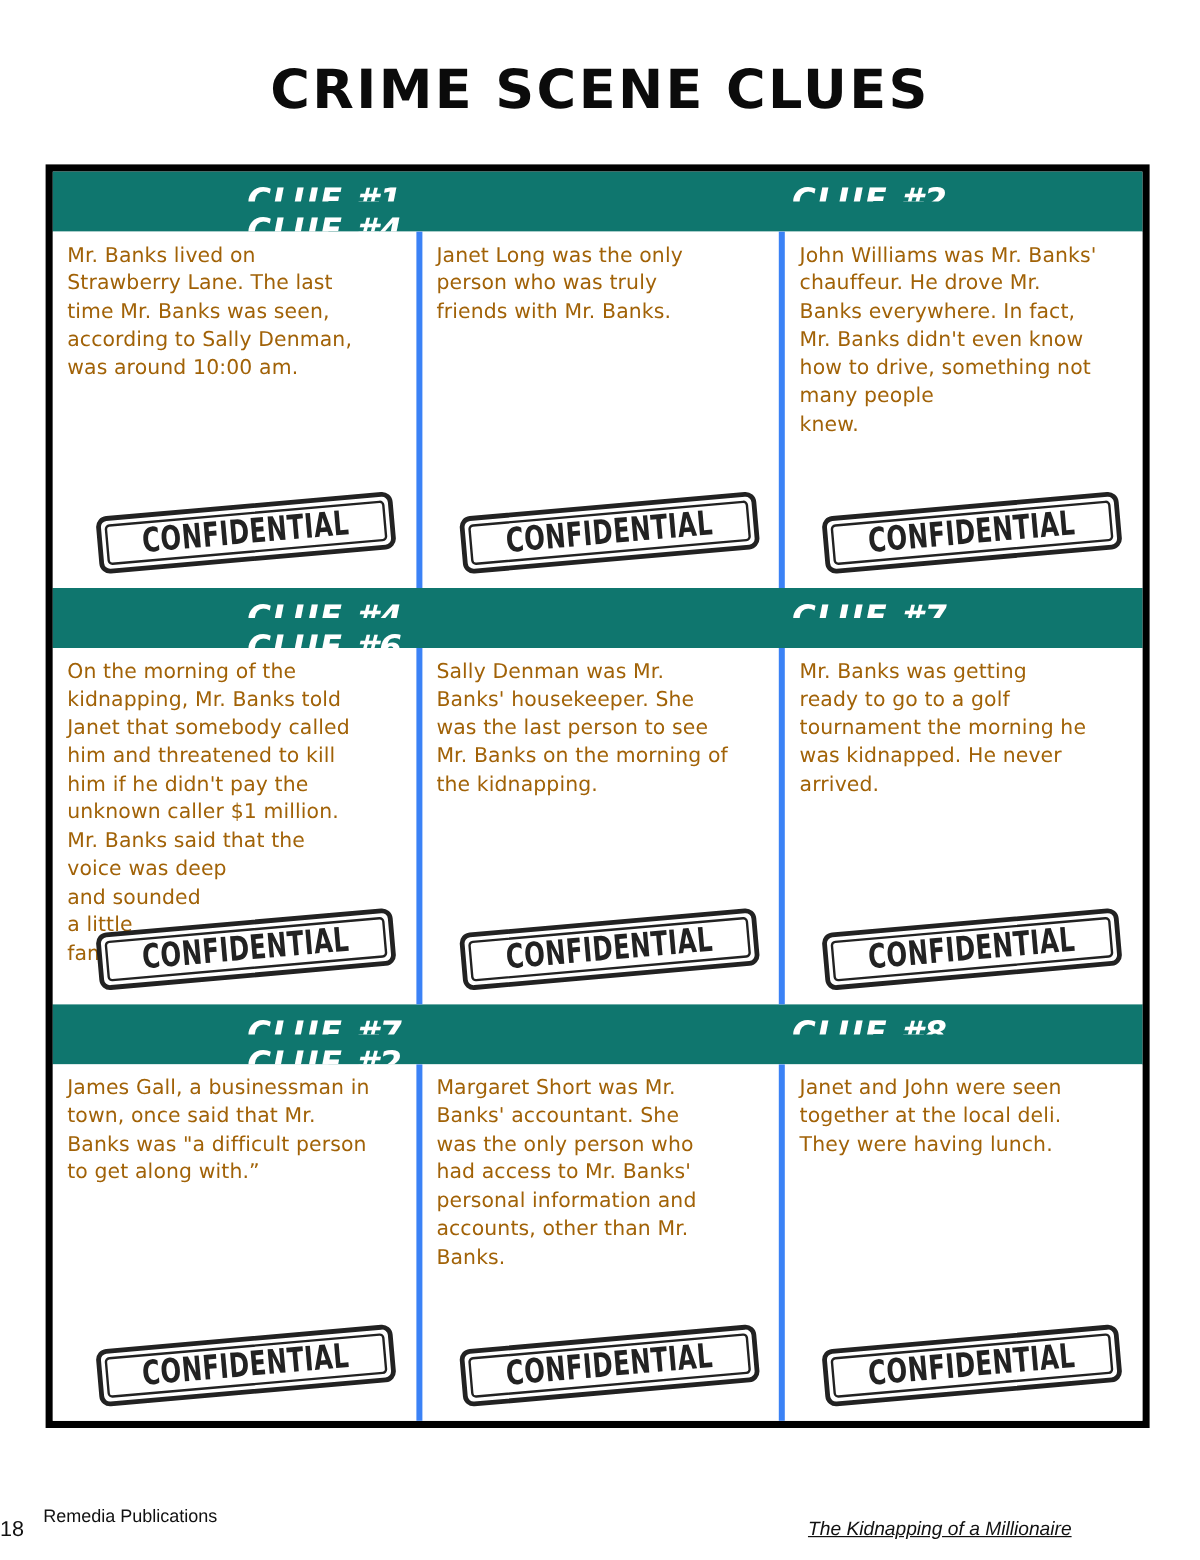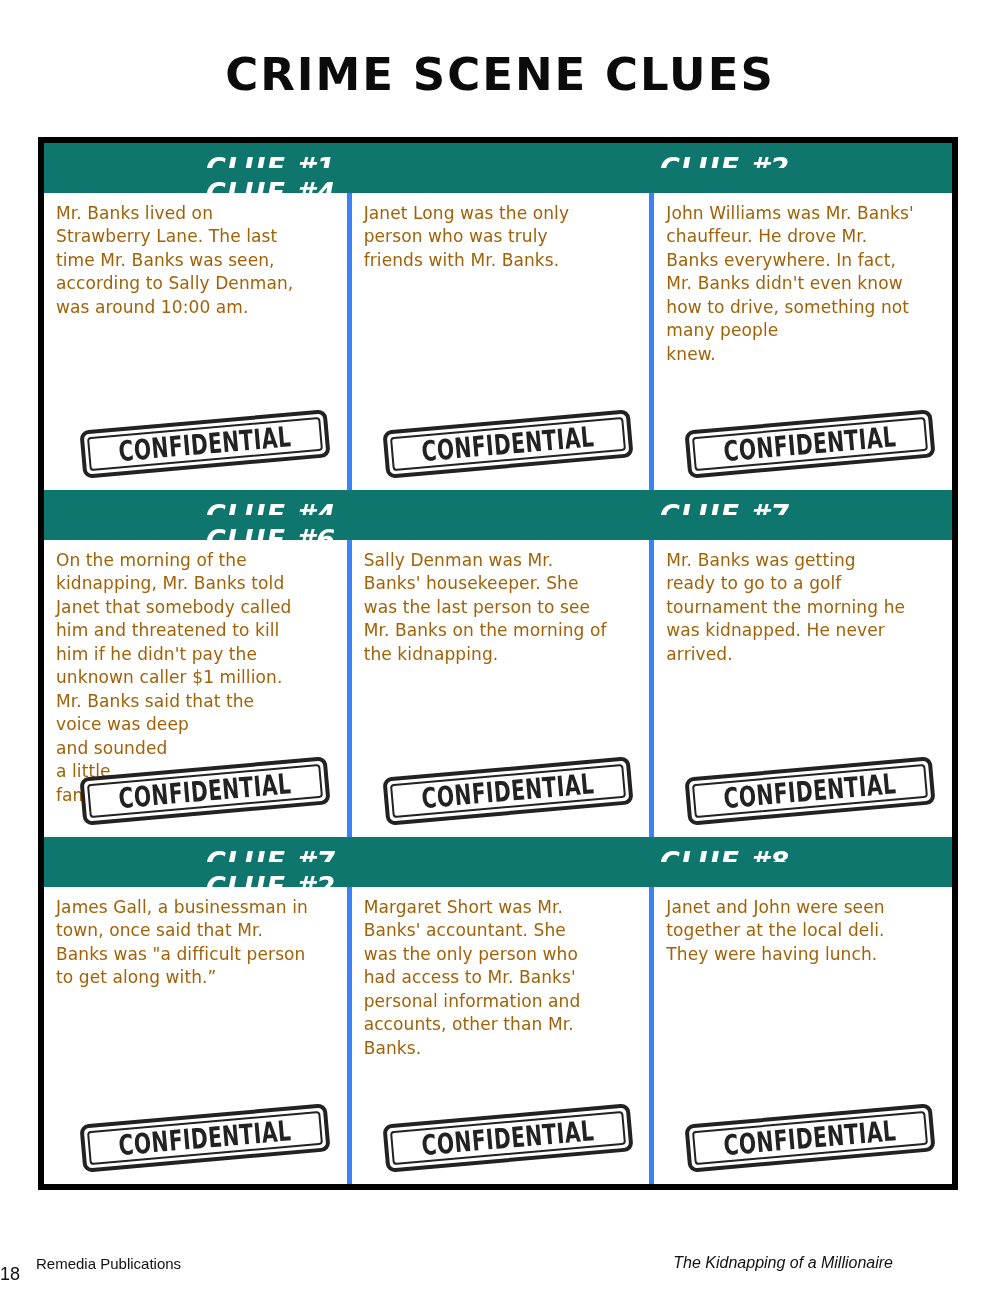--- a/index.html
+++ b/index.html
@@ -114,24 +114,25 @@
     left: 0;
     width: 100%;
     text-align: left;
     top: 14px;
     font-size: 18px;
     font-family: "Liberation Sans", sans-serif;
   }
   .footer-right {
     position: absolute;
     right: 107px;
-    top: 4px;
+    top: 16px;
     font-style: italic;
     font-family: "Liberation Sans", sans-serif;
     font-size: 16px;
+    text-decoration: underline;
   }
 </style>
 </head>
 <body>
 
 <div class="page">
 
   <div class="page-title">CRIME SCENE CLUES</div>
 
   <div class="clue-table">

